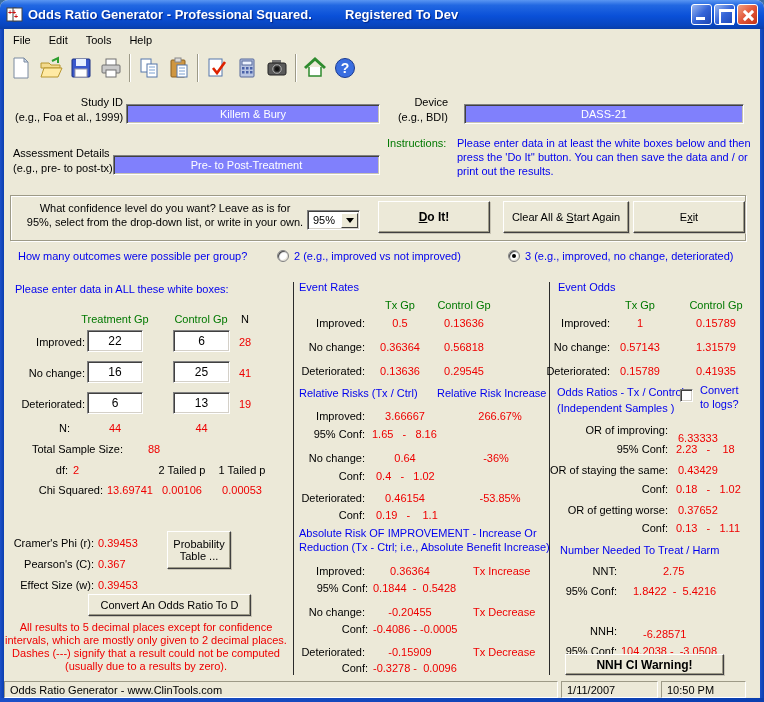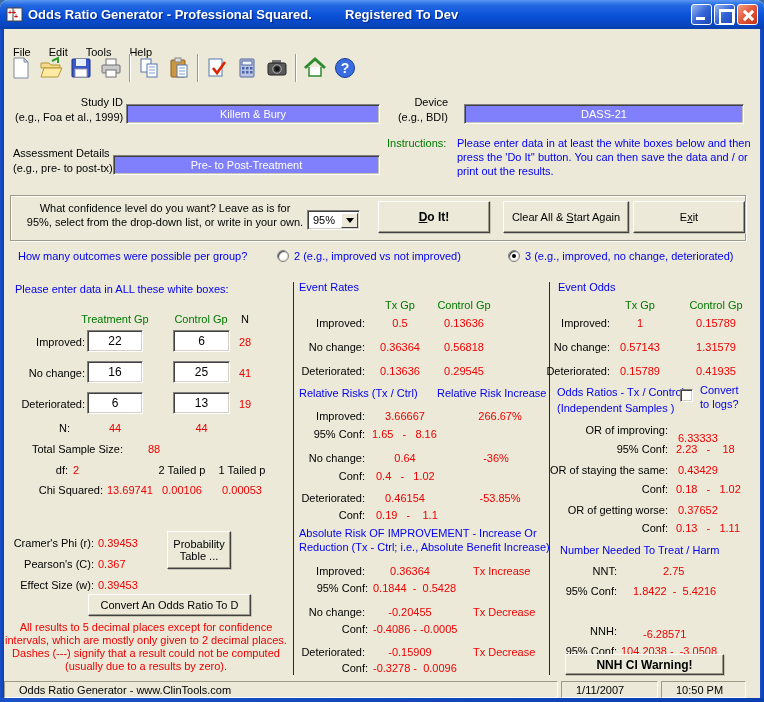--- a/index.html
+++ b/index.html
@@ -27,21 +27,21 @@
   .tb-blue { background:linear-gradient(135deg,#9db9f0 0%,#3565d8 50%,#1c46b4 100%); }
   .tb-red  { background:linear-gradient(135deg,#f0a183 0%,#e25639 50%,#c33215 100%); }
   .glyph-min::after { content:""; position:absolute; left:4px; bottom:4px; width:9px; height:3px; background:#fff; }
   .glyph-max::after { content:""; position:absolute; left:4px; top:4px; width:11px; height:11px; border:2px solid #fff; border-top-width:3px; }
   .glyph-x::before,.glyph-x::after { content:""; position:absolute; left:9px; top:4px; width:3px; height:13px; background:#fff; }
   .glyph-x::before { transform:rotate(45deg);} .glyph-x::after { transform:rotate(-45deg);}
   
   .edge { position:absolute; background:linear-gradient(to right,#1c50c8,#0a3eb0); z-index:50; }
   
   .menubar { position:absolute; left:4px; top:30px; width:756px; height:19px; display:flex; }
-  .menu-item { padding:16px 9px 0 9px; font-size:11px; }
+  .menu-item { padding:4px 9px 0 9px; font-size:11px; }
   .toolbar { position:absolute; left:6px; top:51px; height:34px; display:flex; align-items:center; }
   .tool { width:30px; height:30px; display:flex; align-items:center; justify-content:center; }
   .tsep { width:2px; height:28px; margin:0 3px; border-left:1px solid #9d9a87; border-right:1px solid #fff; }
   
   .field {
     position:absolute; background:#8080FC; color:#fff; font-size:11px;
     display:flex; align-items:center; justify-content:center;
     border:1px solid; border-color:#808080 #fff #fff #808080;
     box-shadow:inset 1px 1px 0 #404040, inset -1px -1px 0 #c8c4b4;
   }
@@ -72,21 +72,21 @@
     border:1px solid; border-color:#fff #404040 #404040 #fff;
     display:flex; align-items:center; justify-content:center; }
   .arrow-down { width:0; height:0; border-left:4px solid transparent; border-right:4px solid transparent; border-top:5px solid #000; }
   .radio { position:absolute; width:12px; height:12px; border-radius:50%; background:#fff;
     border:1px solid #808080; box-shadow:inset 1px 1px 1px #404040, inset -1px -1px 0 #e8e4d8; }
   .radio.sel::after { content:""; position:absolute; left:3px; top:3px; width:4px; height:4px; border-radius:50%; background:#000; }
   .checkbox { position:absolute; width:13px; height:13px; background:#fff;
     border:1px solid; border-color:#808080 #fff #fff #808080;
     box-shadow:inset 1px 1px 0 #404040, inset -1px -1px 0 #d4d0c8; }
   .vline { position:absolute; width:1px; background:#2a2a2a; }
-  .spanel { position:absolute; height:17px; background:#ECE9D8; font-size:11px; padding:2px 0 0 14px;
+  .spanel { position:absolute; height:17px; background:#ECE9D8; font-size:11px; padding:2px 0 0 5px;
     border:1px solid; border-color:#9d9a87 #fff #fff #9d9a87; white-space:nowrap; overflow:hidden; }
   .u { text-decoration:underline; }
 </style>
 </head>
 <body>
 
 <div class="window">
 
   <div class="titlebar">
     <span class="abs" style="left:6px;top:6px">

